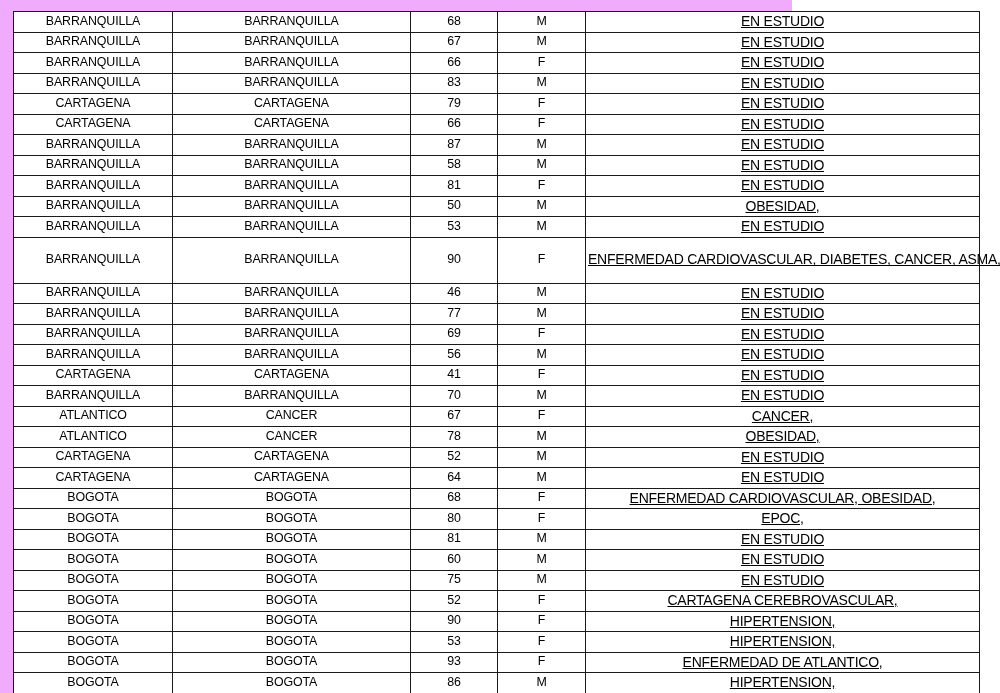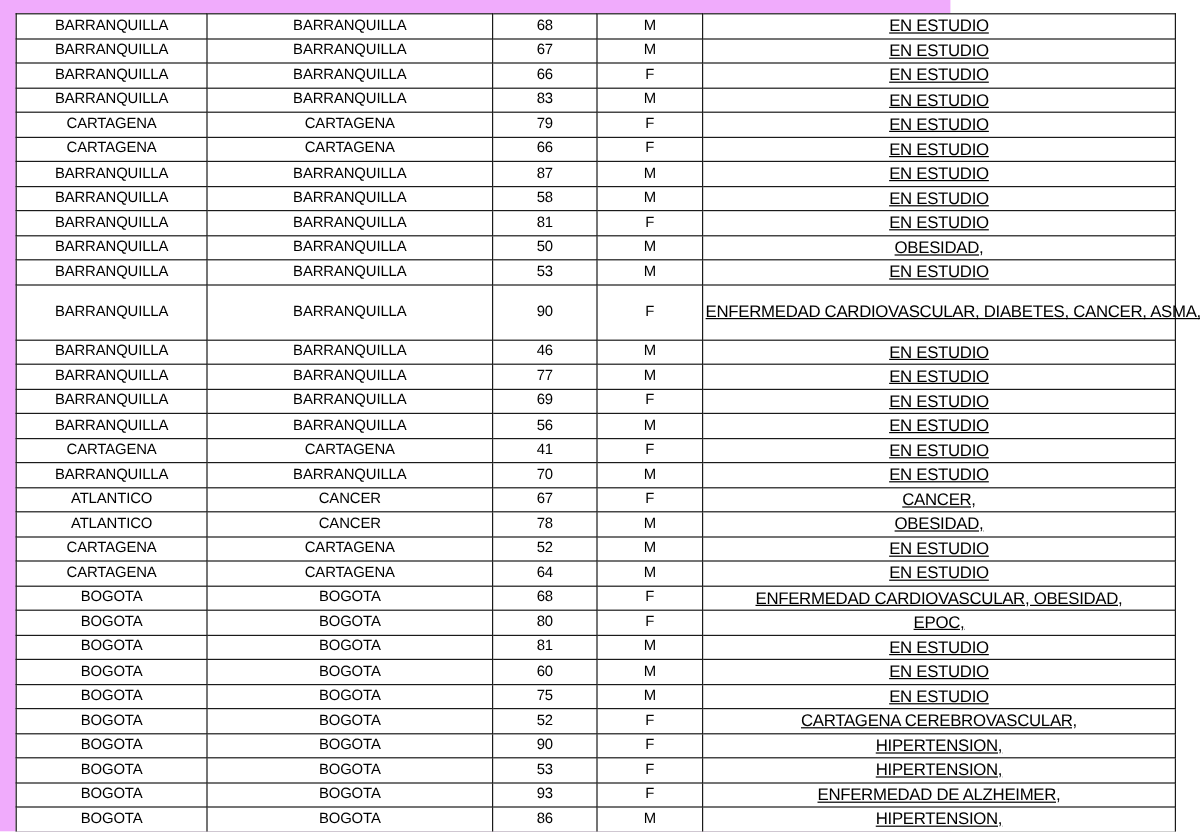--- a/index.html
+++ b/index.html
@@ -277,21 +277,21 @@
           <td>BOGOTA</td>
           <td>53</td>
           <td>F</td>
           <td class="diag">HIPERTENSION,</td>
         </tr>
         <tr>
           <td>BOGOTA</td>
           <td>BOGOTA</td>
           <td>93</td>
           <td>F</td>
-          <td class="diag">ENFERMEDAD DE ALZHEIMER,</td>
+          <td class="diag">ENFERMEDAD DE ATLANTICO,</td>
         </tr>
         <tr>
           <td>BOGOTA</td>
           <td>BOGOTA</td>
           <td>86</td>
           <td>M</td>
           <td class="diag">HIPERTENSION,</td>
         </tr>
       </tbody>
   </table>

